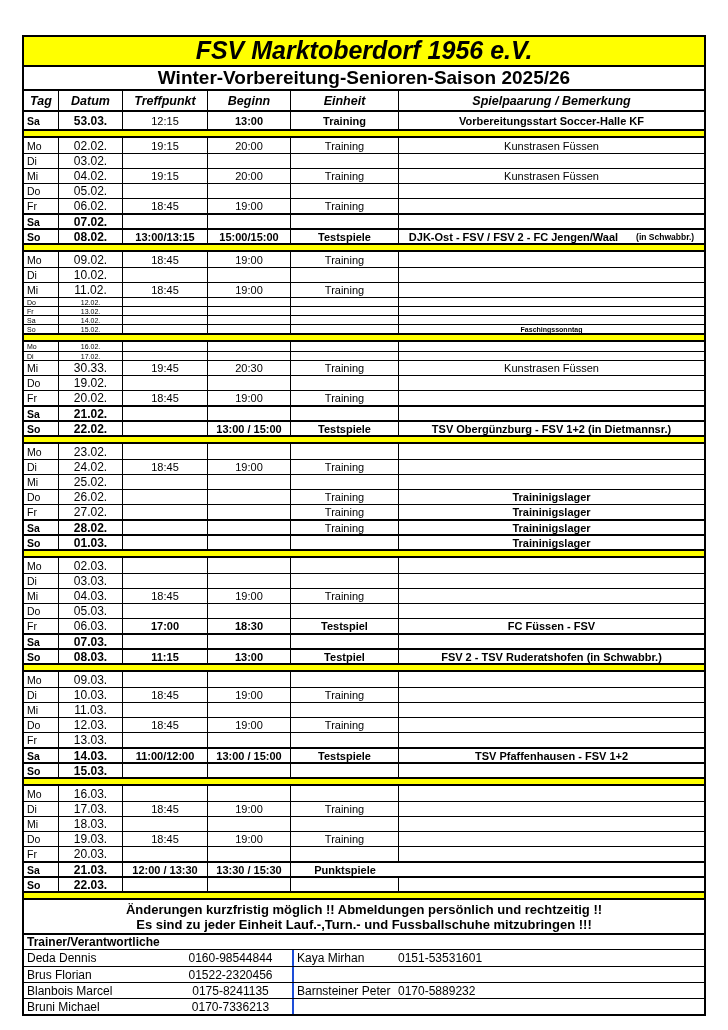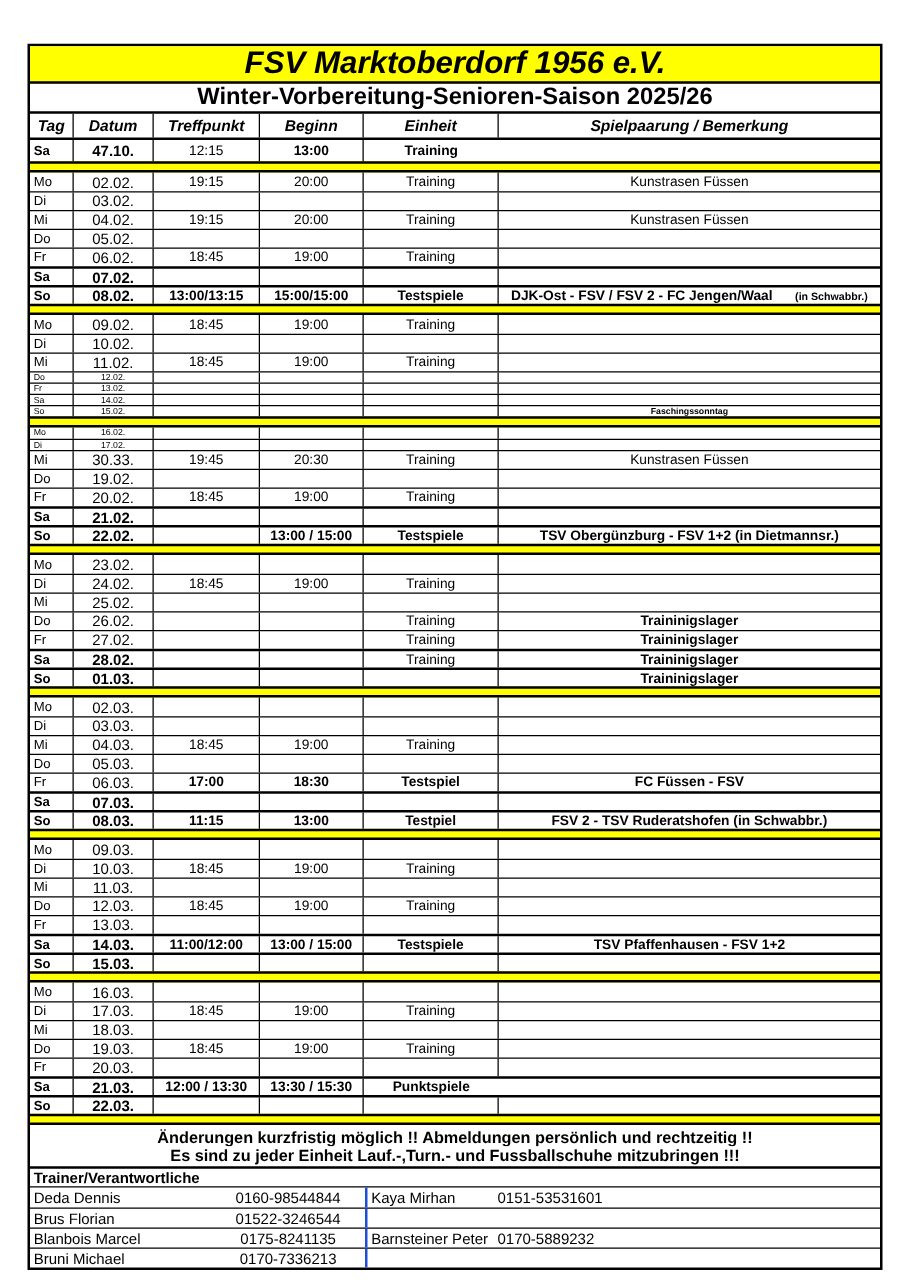--- a/index.html
+++ b/index.html
@@ -105,24 +105,25 @@
     <div class="cell">Datum</div>
     <div class="cell">Treffpunkt</div>
     <div class="cell">Beginn</div>
     <div class="cell">Einheit</div>
     <div class="cell">Spielpaarung / Bemerkung</div>
   </div>
 
   <div id="schedule-body">
       <div class="grid-row row tall">
         <div class="cell c-tag bold">Sa</div>
-        <div class="cell c-datum bold">47.10.</div>
+        <div class="cell c-datum bold">53.03.</div>
         <div class="cell c-treffpunkt">12:15</div>
         <div class="cell c-beginn bold">13:00</div>
         <div class="cell c-einheit bold">Training</div>
+        <div class="cell c-bemerkung bold">Vorbereitungsstart Soccer-Halle KF</div>
       </div>
       <div class="sep"></div>
       <div class="grid-row row">
         <div class="cell c-tag">Mo</div>
         <div class="cell c-datum">02.02.</div>
         <div class="cell c-treffpunkt">19:15</div>
         <div class="cell c-beginn">20:00</div>
         <div class="cell c-einheit">Training</div>
         <div class="cell c-bemerkung">Kunstrasen Füssen</div>
       </div>
@@ -526,21 +527,21 @@
   <div class="trainer-header">Trainer/Verantwortliche</div>
   <div id="trainer-body">
       <div class="trow">
         <div class="tcell t-lname">Deda Dennis</div>
         <div class="tcell t-lphone">0160-98544844</div>
         <div class="tcell t-rname">Kaya Mirhan</div>
         <div class="tcell t-rphone">0151-53531601</div>
       </div>
       <div class="trow">
         <div class="tcell t-lname">Brus Florian</div>
-        <div class="tcell t-lphone">01522-3246544</div>
+        <div class="tcell t-lphone">01522-2320456</div>
         <div class="tcell t-rname"></div>
         <div class="tcell t-rphone"></div>
       </div>
       <div class="trow">
         <div class="tcell t-lname">Blanbois Marcel</div>
         <div class="tcell t-lphone">0175-8241135</div>
         <div class="tcell t-rname">Barnsteiner Peter</div>
         <div class="tcell t-rphone">0170-5889232</div>
       </div>
       <div class="trow">

